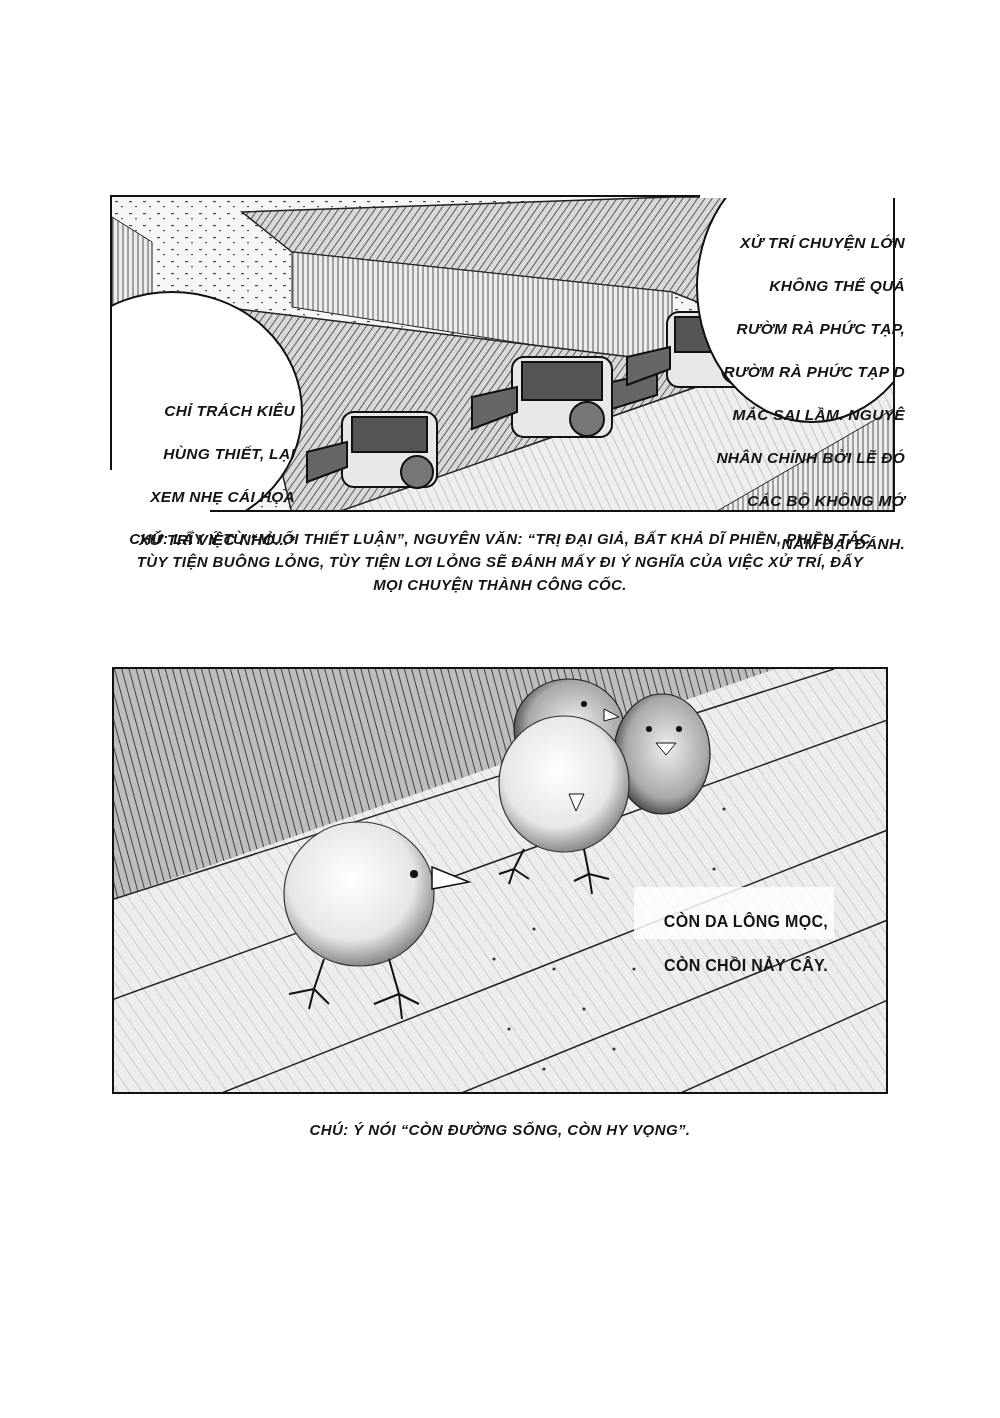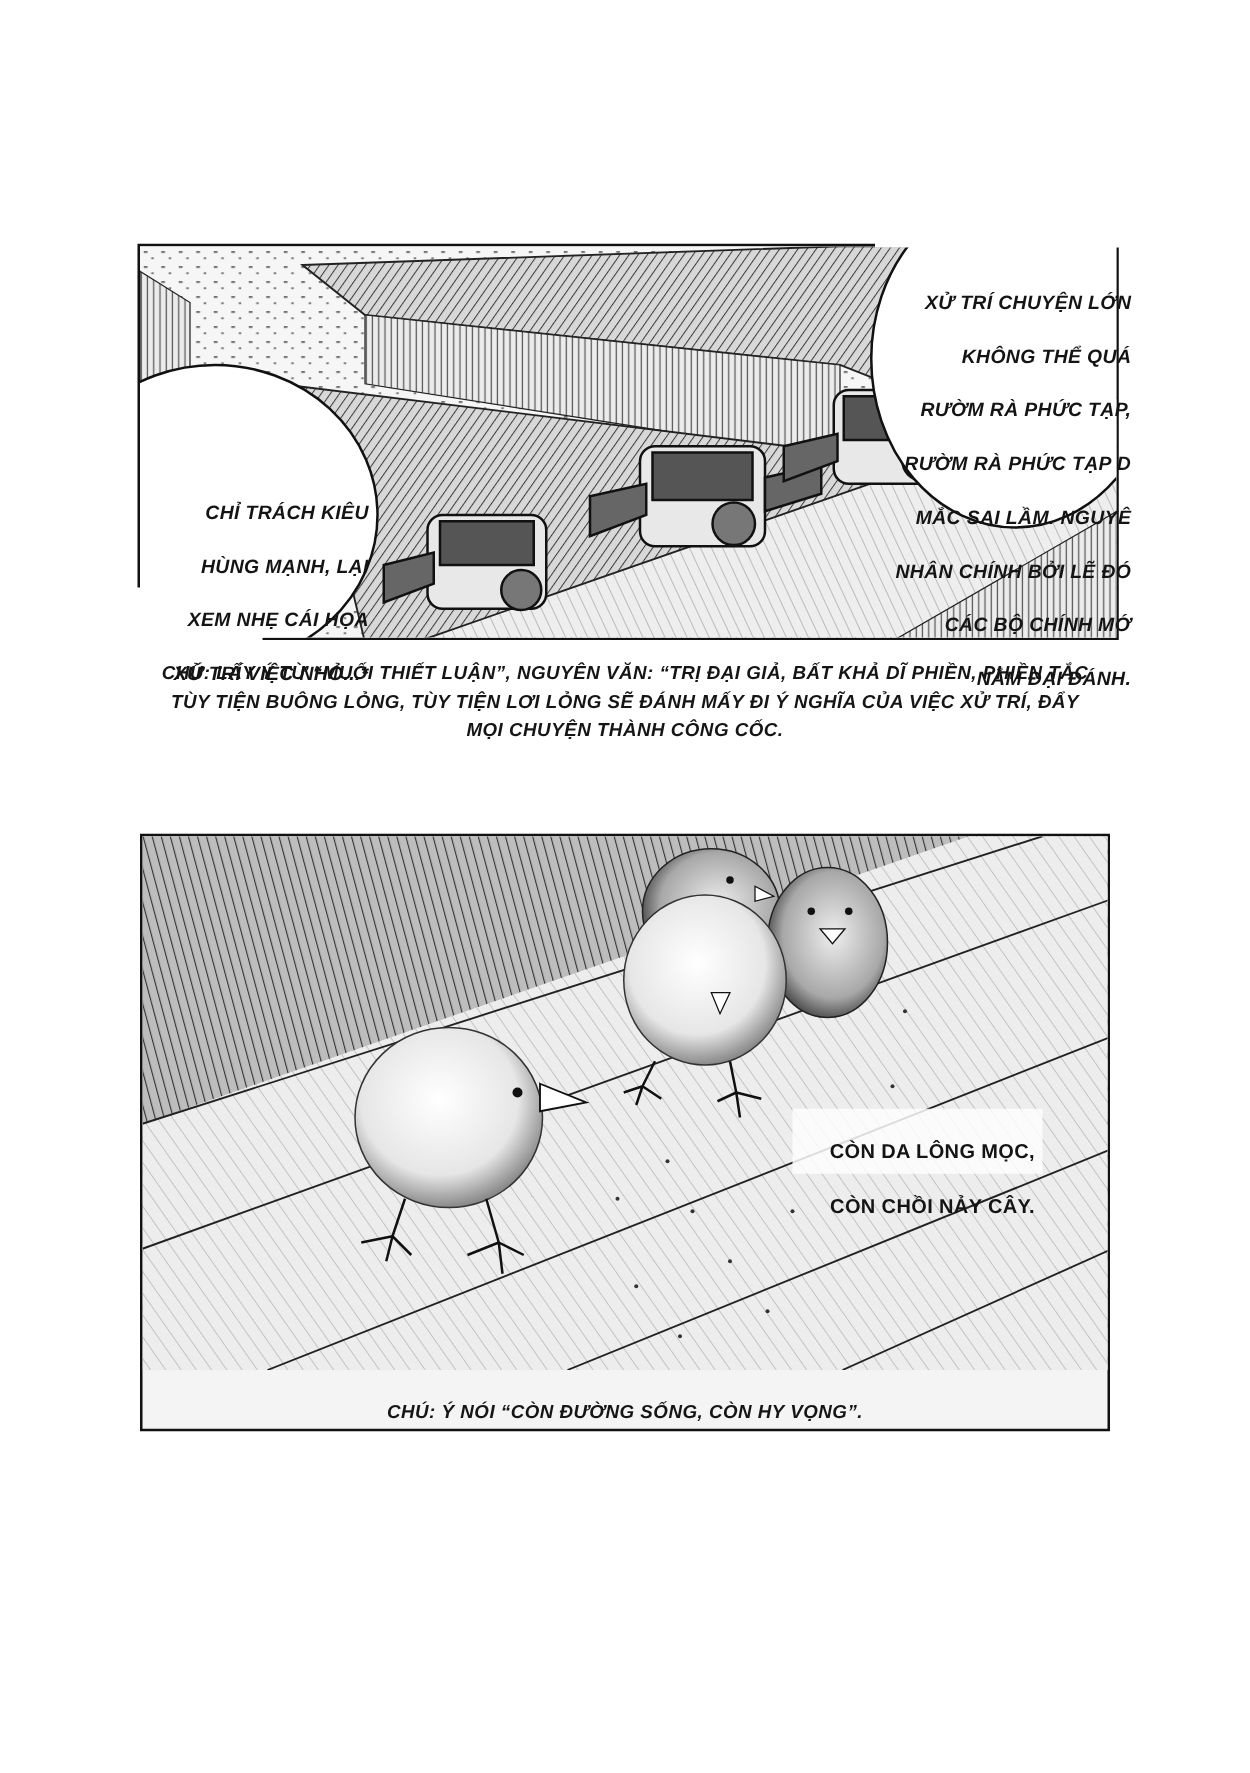--- a/index.html
+++ b/index.html
@@ -81,38 +81,38 @@
 <div style="position:absolute; left:700px; top:180px; width:200px; height:18px; background:#fff;"></div>
 <div style="position:absolute; left:100px; top:470px; width:110px; height:50px; background:#fff;"></div>
 
 <div class="bubble-text" style="left:695px; top:210px; width:210px;">
   <span style="display:block">XỬ TRÍ CHUYỆN LỚN</span>
   <span style="display:block">KHÔNG THỂ QUÁ</span>
   <span style="display:block">RƯỜM RÀ PHỨC TẠP,</span>
   <span style="display:block">RƯỜM RÀ PHỨC TẠP D</span>
   <span style="display:block">MẮC SAI LẦM. NGUYÊ</span>
   <span style="display:block">NHÂN CHÍNH BỞI LẼ ĐÓ</span>
-  <span style="display:block">CÁC BỘ CHÍNH MỚ</span>
+  <span style="display:block">CÁC BỘ KHÔNG MỚ</span>
   <span style="display:block">NẮM ĐẠI ĐÁNH.</span>
 </div>
 
 <div class="bubble-text" style="left:125px; top:378px; width:170px;">
   <span style="display:block">CHỈ TRÁCH KIÊU</span>
-  <span style="display:block">HÙNG MẠNH, LẠI</span>
+  <span style="display:block">HÙNG THIẾT, LẠI</span>
   <span style="display:block">XEM NHẸ CÁI HỌA</span>
   <span style="display:block">XỬ TRÍ VIỆC NHỎ...*</span>
 </div>
 
 <div class="note" style="left:90px; top:527px; width:820px;">
   <span class="line">CHÚ: LẤY Ý TỪ “MUỐI THIẾT LUẬN”, NGUYÊN VĂN: “TRỊ ĐẠI GIẢ, BẤT KHẢ DĨ PHIỀN, PHIỀN TẮC</span>
   <span class="line">TÙY TIỆN BUÔNG LỎNG, TÙY TIỆN LƠI LỎNG SẼ ĐÁNH MẤY ĐI Ý NGHĨA CỦA VIỆC XỬ TRÍ, ĐẨY</span>
   <span class="line">MỌI CHUYỆN THÀNH CÔNG CỐC.</span>
 </div>
 
-<div class="panel" style="left:112px; top:667px; width:776px; height:478px;">
+<div class="panel" style="left:112px; top:667px; width:776px; height:427px;">
   <svg width="776" height="427" viewBox="0 0 776 427">
     <defs>
       <pattern id="groundHatch" width="7" height="7" patternUnits="userSpaceOnUse" patternTransform="rotate(-15)">
         <rect width="7" height="7" fill="#bdbdbd"></rect>
         <line x1="0" y1="0" x2="0" y2="7" stroke="#333" stroke-width="1.8"></line>
       </pattern>
       <pattern id="plankHatch" width="10" height="10" patternUnits="userSpaceOnUse" patternTransform="rotate(-35)">
         <rect width="10" height="10" fill="#ededed"></rect>
         <line x1="0" y1="0" x2="0" y2="10" stroke="#9a9a9a" stroke-width="0.8"></line>
       </pattern>

